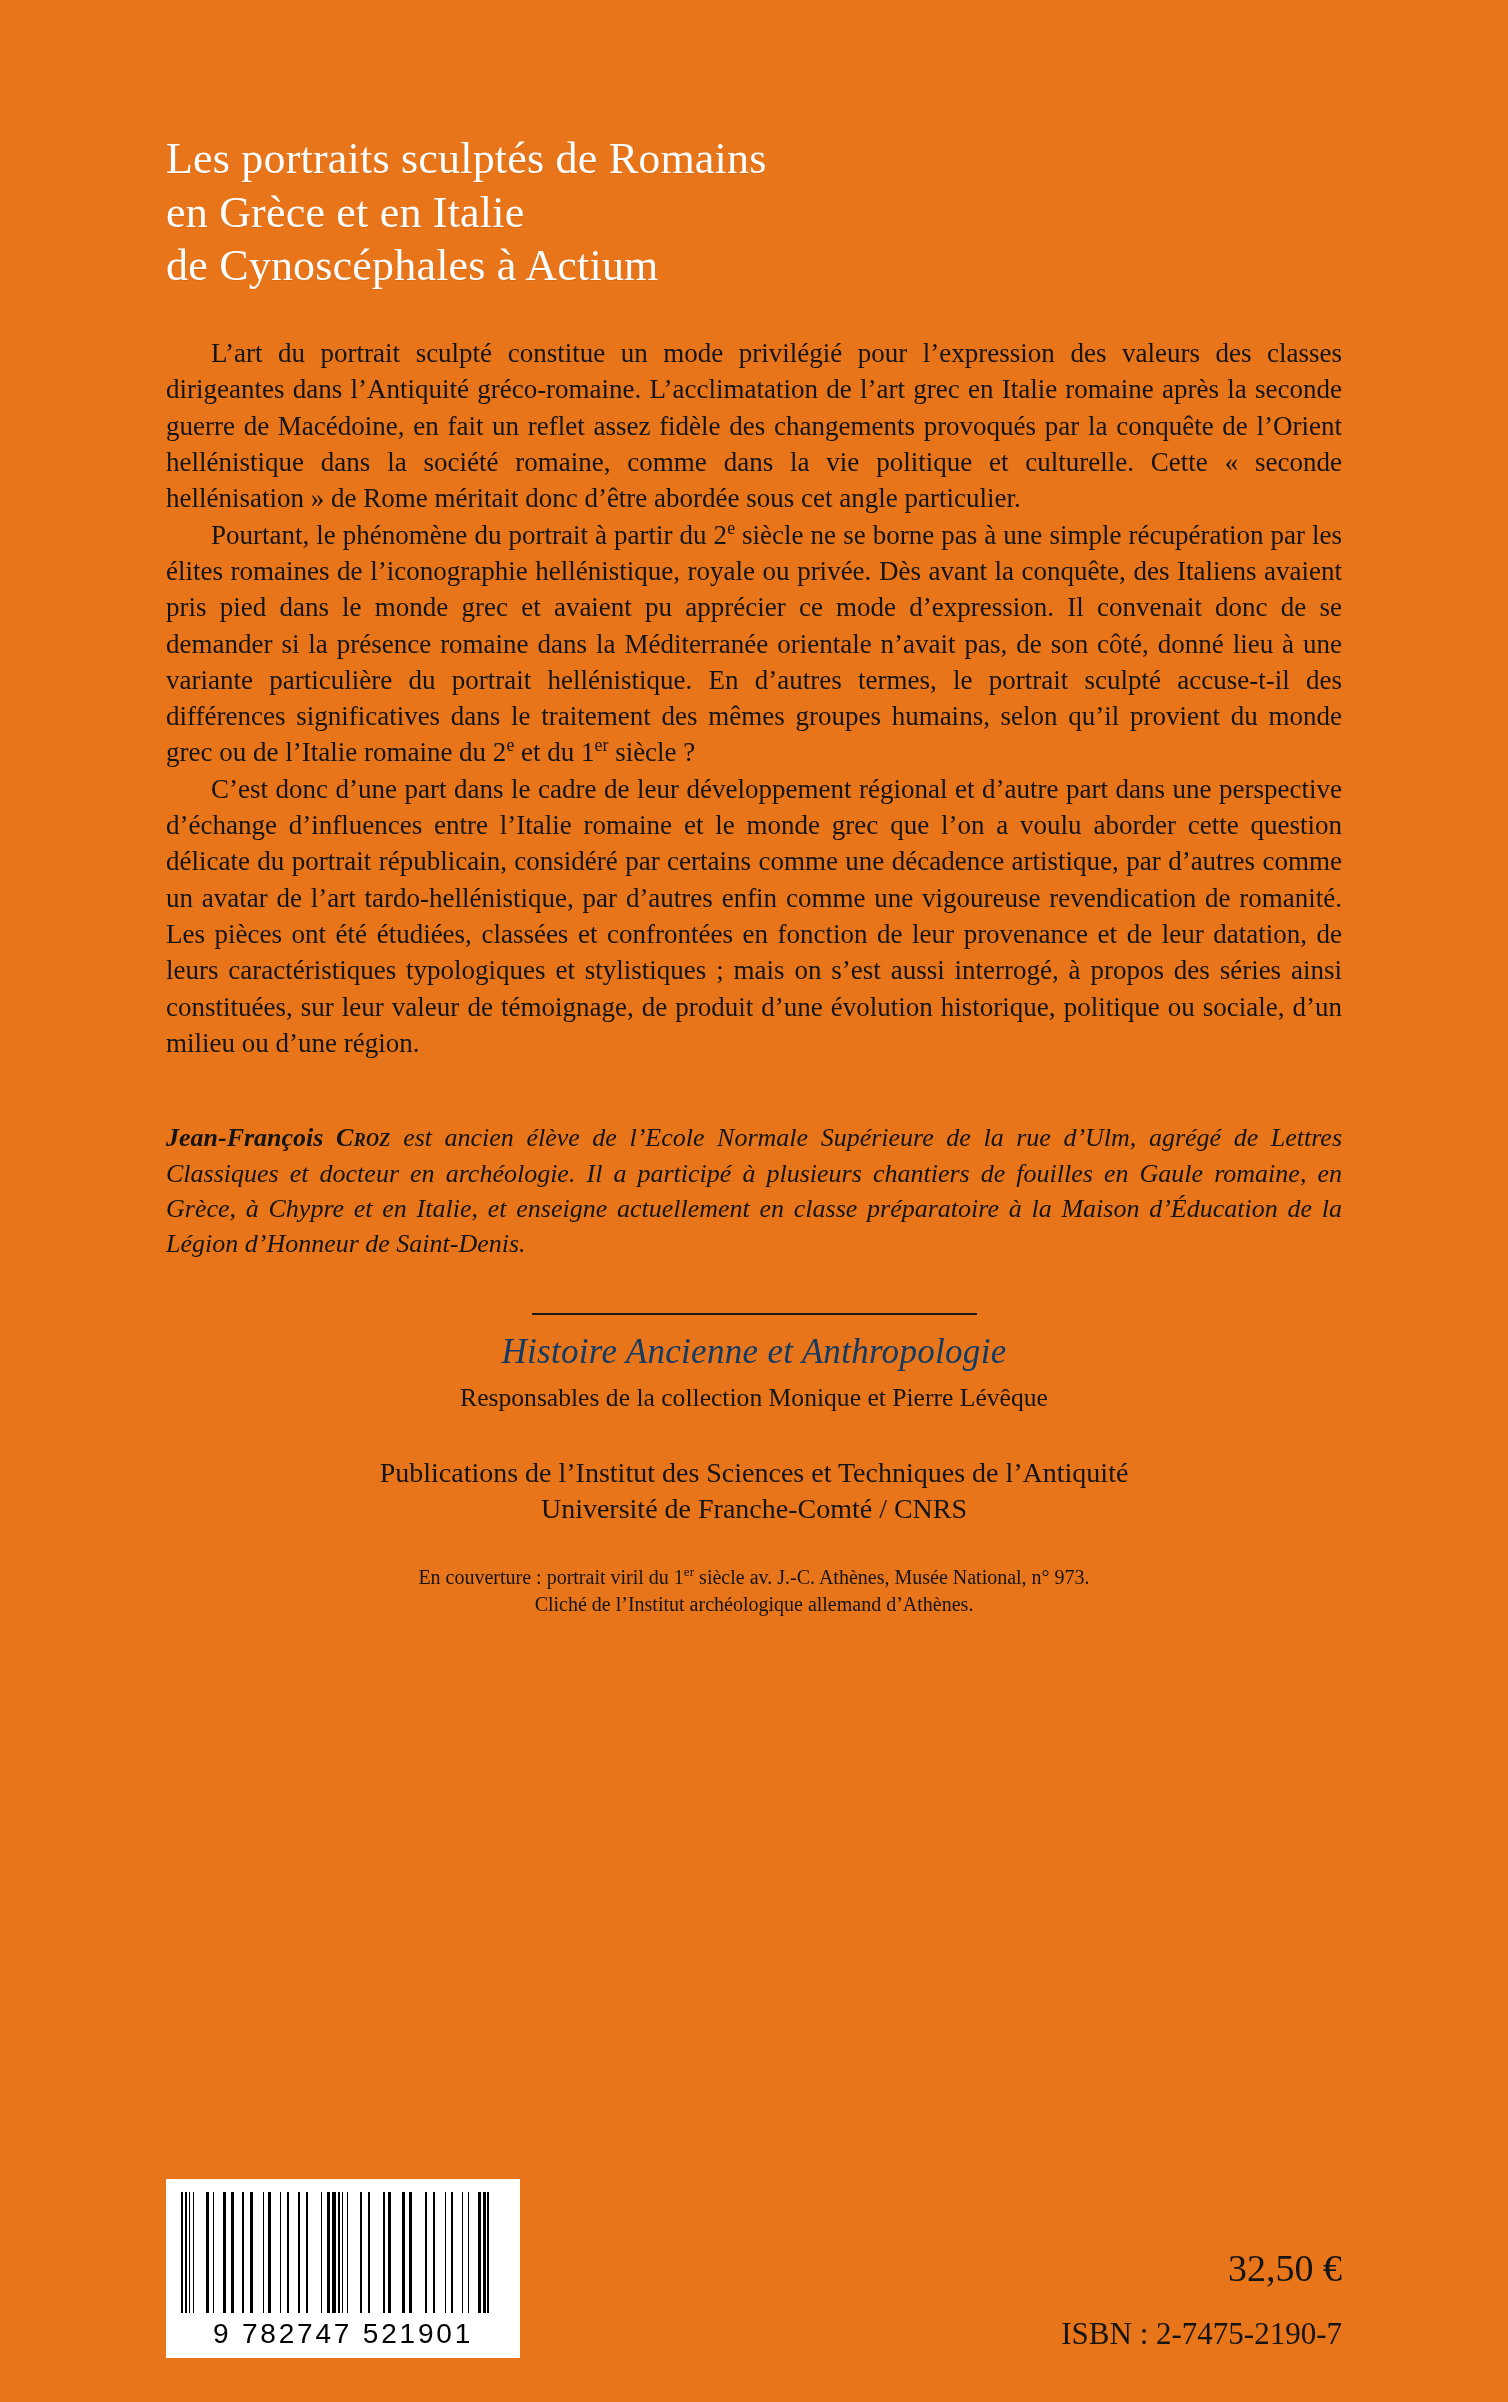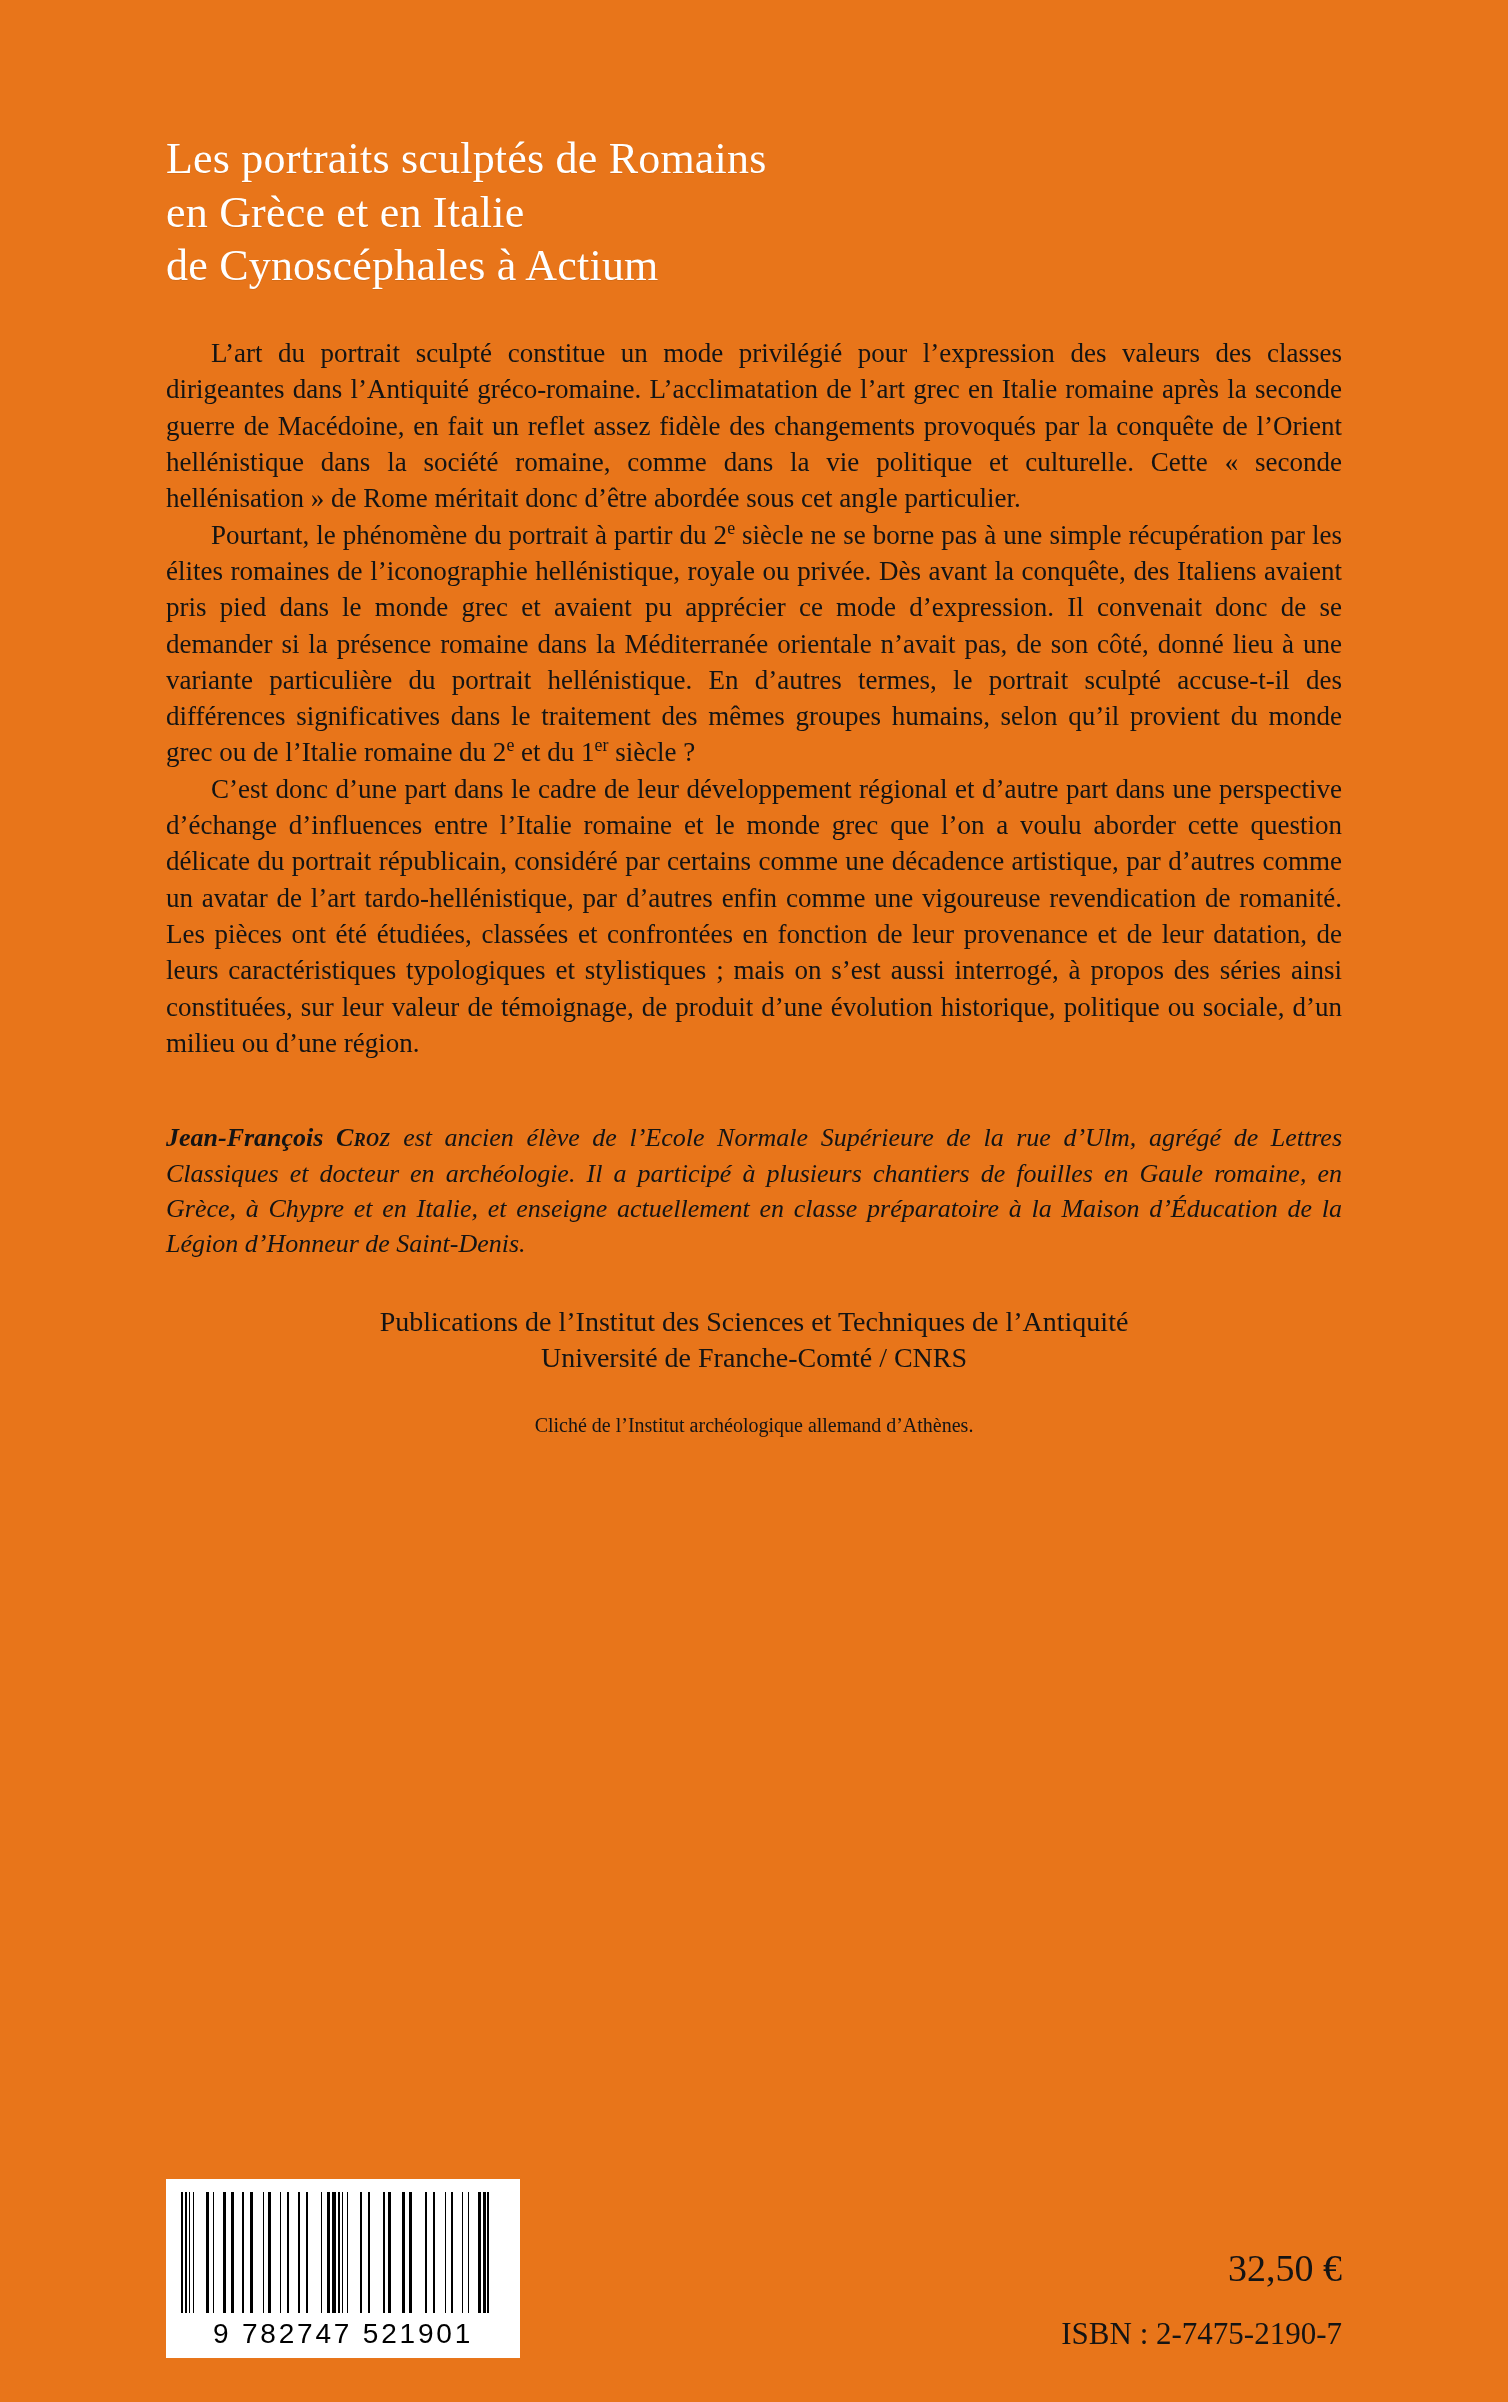--- a/index.html
+++ b/index.html
@@ -181,27 +181,33 @@
   <div class="blurb">
     <p>L’art du portrait sculpté constitue un mode privilégié pour l’expression des valeurs des classes dirigeantes dans l’Antiquité gréco-romaine. L’acclimatation de l’art grec en Italie romaine après la seconde guerre de Macédoine, en fait un reflet assez fidèle des changements provoqués par la conquête de l’Orient hellénistique dans la société romaine, comme dans la vie politique et culturelle. Cette « seconde hellénisation » de Rome méritait donc d’être abordée sous cet angle particulier.</p>
     <p>Pourtant, le phénomène du portrait à partir du 2<sup>e</sup> siècle ne se borne pas à une simple récupération par les élites romaines de l’iconographie hellénistique, royale ou privée. Dès avant la conquête, des Italiens avaient pris pied dans le monde grec et avaient pu apprécier ce mode d’expression. Il convenait donc de se demander si la présence romaine dans la Méditerranée orientale n’avait pas, de son côté, donné lieu à une variante particulière du portrait hellénistique. En d’autres termes, le portrait sculpté accuse-t-il des différences significatives dans le traitement des mêmes groupes humains, selon qu’il provient du monde grec ou de l’Italie romaine du 2<sup>e</sup> et du 1<sup>er</sup> siècle ?</p>
     <p>C’est donc d’une part dans le cadre de leur développement régional et d’autre part dans une perspective d’échange d’influences entre l’Italie romaine et le monde grec que l’on a voulu aborder cette question délicate du portrait républicain, considéré par certains comme une décadence artistique, par d’autres comme un avatar de l’art tardo-hellénistique, par d’autres enfin comme une vigoureuse revendication de romanité. Les pièces ont été étudiées, classées et confrontées en fonction de leur provenance et de leur datation, de leurs caractéristiques typologiques et stylistiques ; mais on s’est aussi interrogé, à propos des séries ainsi constituées, sur leur valeur de témoignage, de produit d’une évolution historique, politique ou sociale, d’un milieu ou d’une région.</p>
   </div>
 
   <div class="author-note">
     <span class="author-name">Jean-François</span><span> </span><span class="smallcaps">Croz</span><span> est ancien élève de l’Ecole Normale Supérieure de la rue d’Ulm, agrégé de Lettres Classiques et docteur en archéologie. Il a participé à plusieurs chantiers de fouilles en Gaule romaine, en Grèce, à Chypre et en Italie, et enseigne actuellement en classe préparatoire à la Maison d’Éducation de la Légion d’Honneur de Saint-Denis.</span>
   </div>
 
+  <div class="collection">
+    <div class="rule"></div>
+    <div class="collection-title">Histoire Ancienne et Anthropologie</div>
+    <div class="collection-sub">Responsables de la collection Monique et Pierre Lévêque</div>
+  </div>
 
   <div class="publisher">
     <div>Publications de l’Institut des Sciences et Techniques de l’Antiquité</div>
     <div>Université de Franche-Comté / CNRS</div>
   </div>
 
   <div class="credit">
+    <div>En couverture : portrait viril du 1<sup>er</sup> siècle av. J.-C. Athènes, Musée National, n° 973.</div>
     <div>Cliché de l’Institut archéologique allemand d’Athènes.</div>
   </div>
 
   <div class="bottom">
     <div class="barcode">
       <div class="barcode-bars" id="barcode-bars">
           <i style="width: 1.9px; background: rgb(0, 0, 0);"></i>
           <i style="width: 1.9px; background: transparent;"></i>
           <i style="width: 1.9px; background: rgb(0, 0, 0);"></i>
           <i style="width: 1.9px; background: transparent;"></i>

